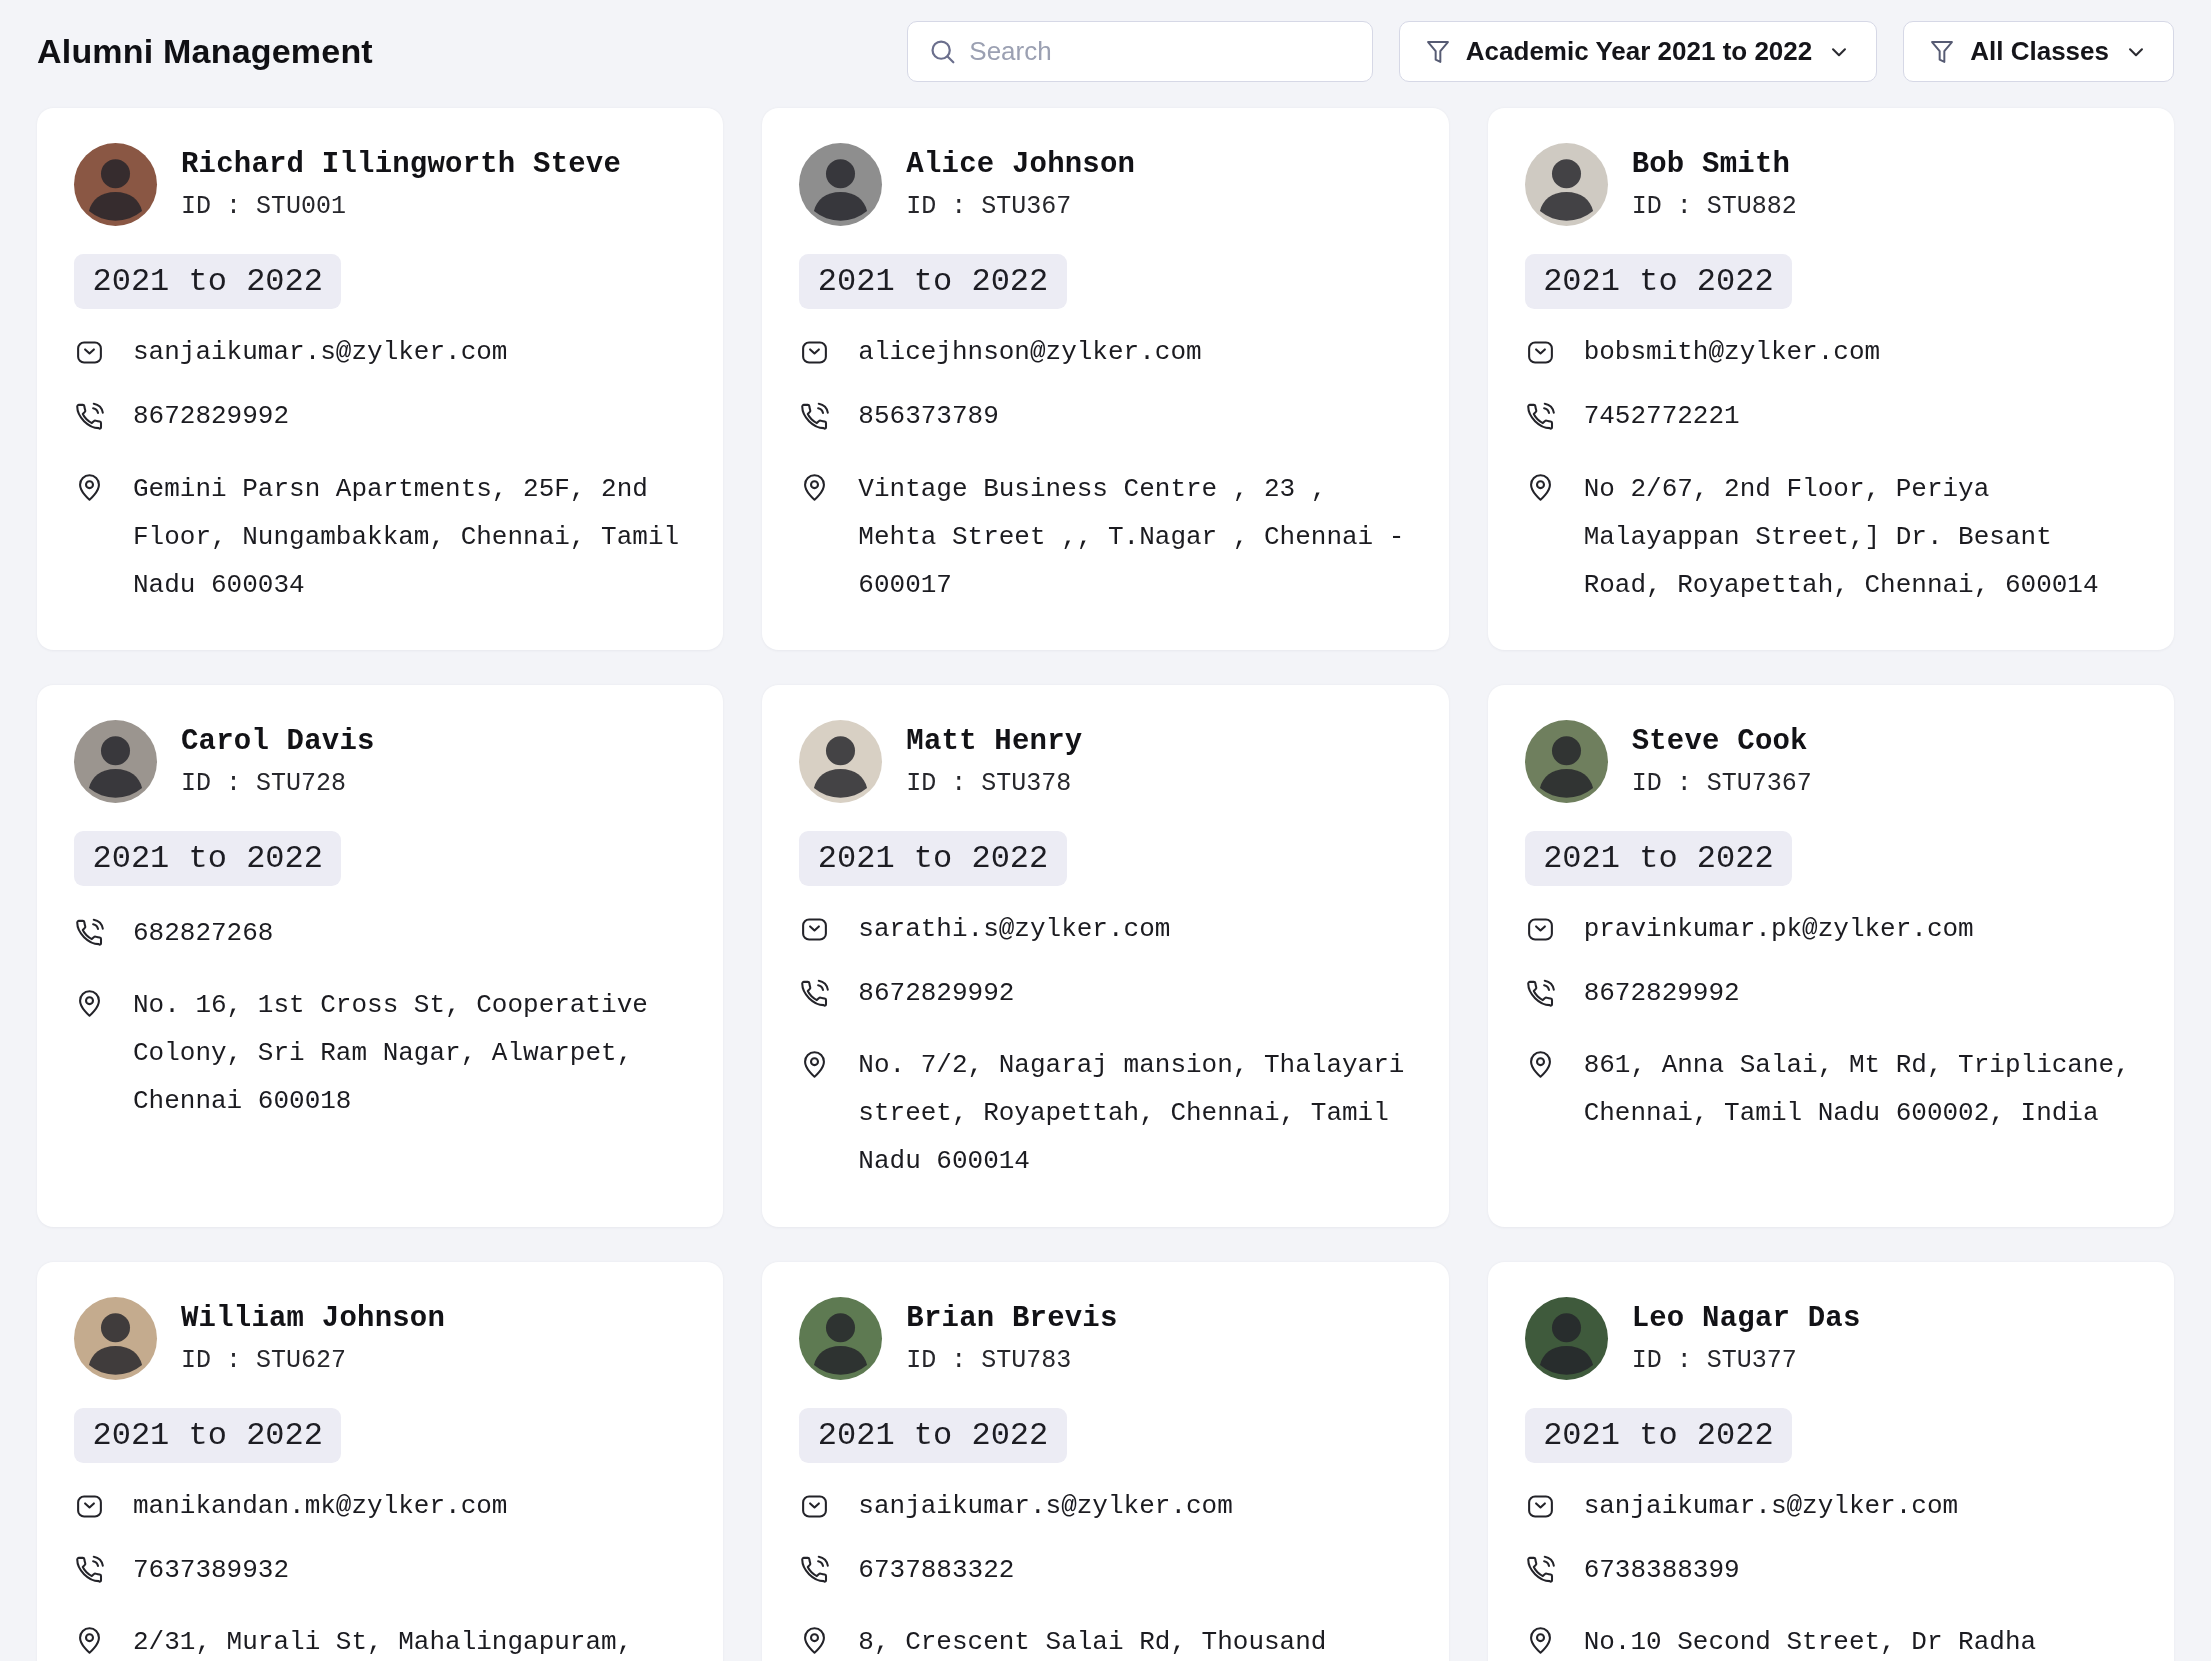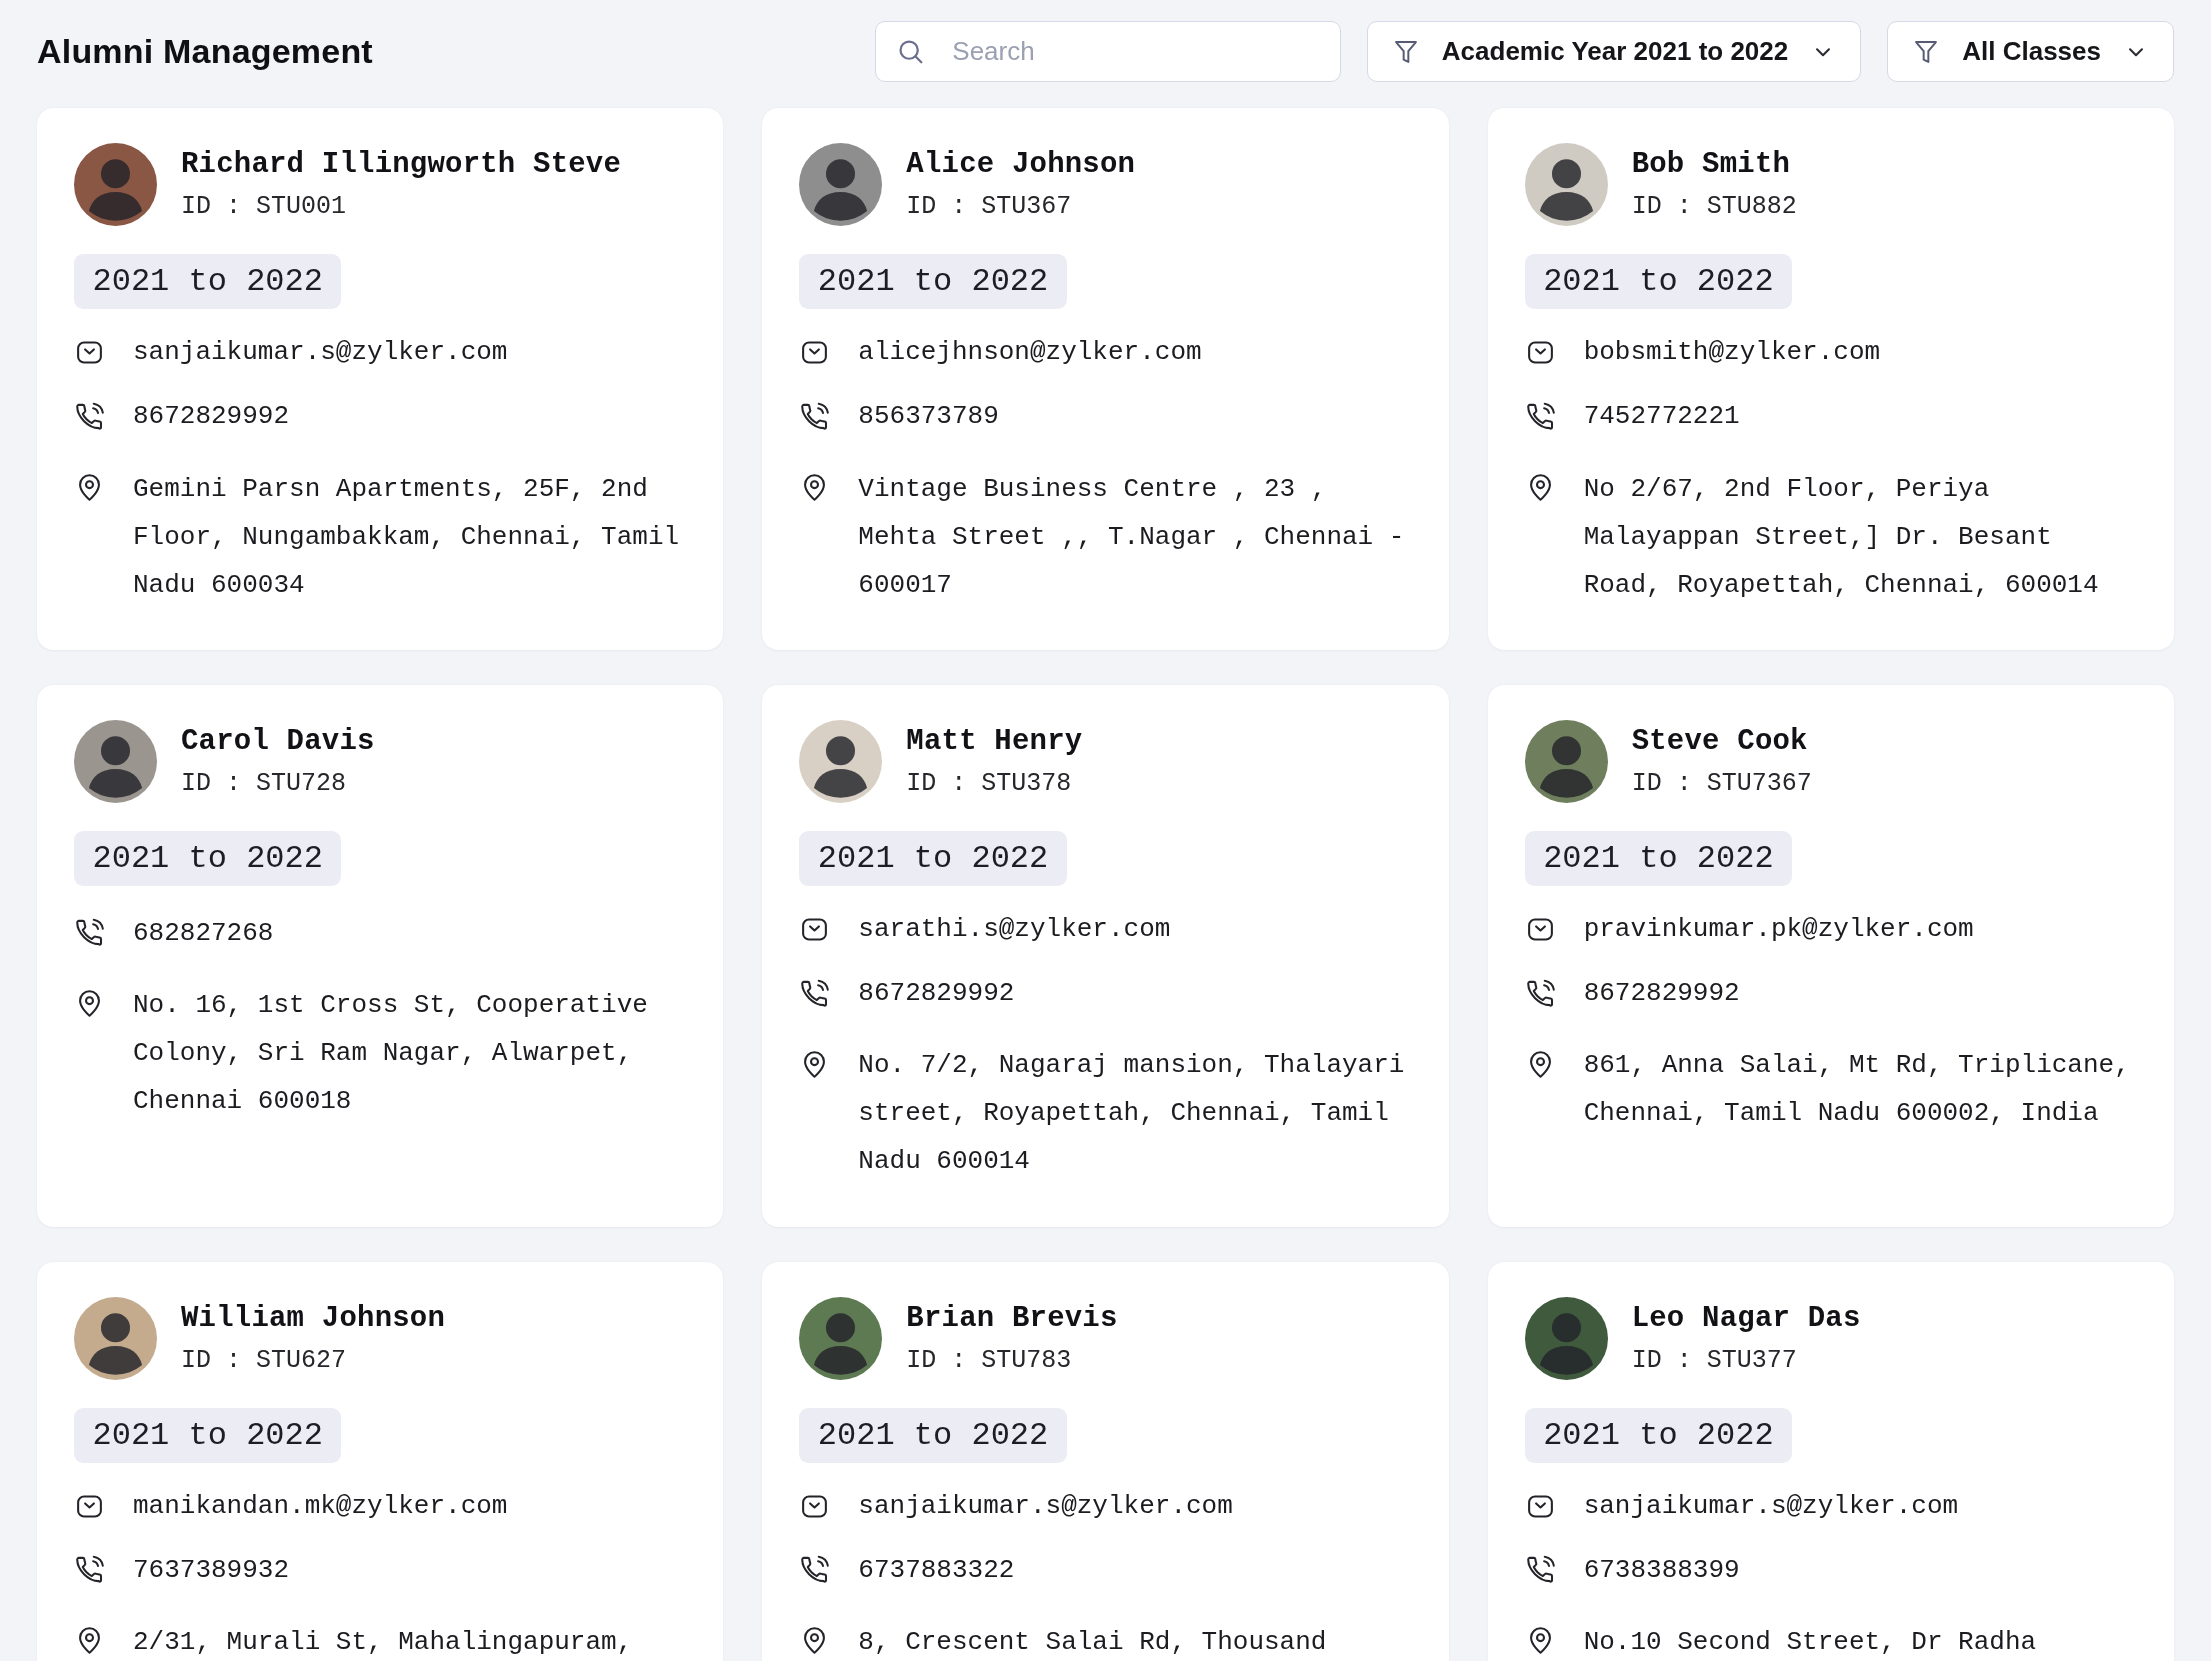--- a/index.html
+++ b/index.html
@@ -10,31 +10,31 @@
     color:#17171c;
     overflow:hidden;
   }
   .header {
     display:flex; align-items:center; justify-content:space-between;
     padding:21px 37px 26px 37px;
   }
   .page-title { font-size:34px; font-weight:bold; color:#101014; letter-spacing:0.2px; }
   .controls { display:flex; align-items:center; gap:26px; }
   .search-box {
-    display:flex; align-items:center; gap:27px;
+    display:flex; align-items:center; gap:12px;
     width:466px; height:61px; background:#fff;
     border:1.8px solid #d6d8e6; border-radius:10px; padding:0 20px;
   }
   .search-box input {
     flex:1; border:none; outline:none; font-size:26px;
     font-family:inherit; color:#1b1b20; background:transparent;
   }
   .search-box input::placeholder { color:#9ba0b2; }
   .filter-btn {
-    display:flex; align-items:center; gap:22px; height:61px;
+    display:flex; align-items:center; gap:14px; height:61px;
     background:#fff; border:1.8px solid #d6d8e6; border-radius:10px;
     padding:0 24px; font-size:26px; font-weight:bold; color:#15151a;
     cursor:pointer; white-space:nowrap; font-family:inherit;
   }
   .icon { flex-shrink:0; }
   .grid {
     display:grid; grid-template-columns:repeat(3,1fr);
     column-gap:39px; row-gap:35px; padding:0 37px 37px 37px;
   }
   .card {

